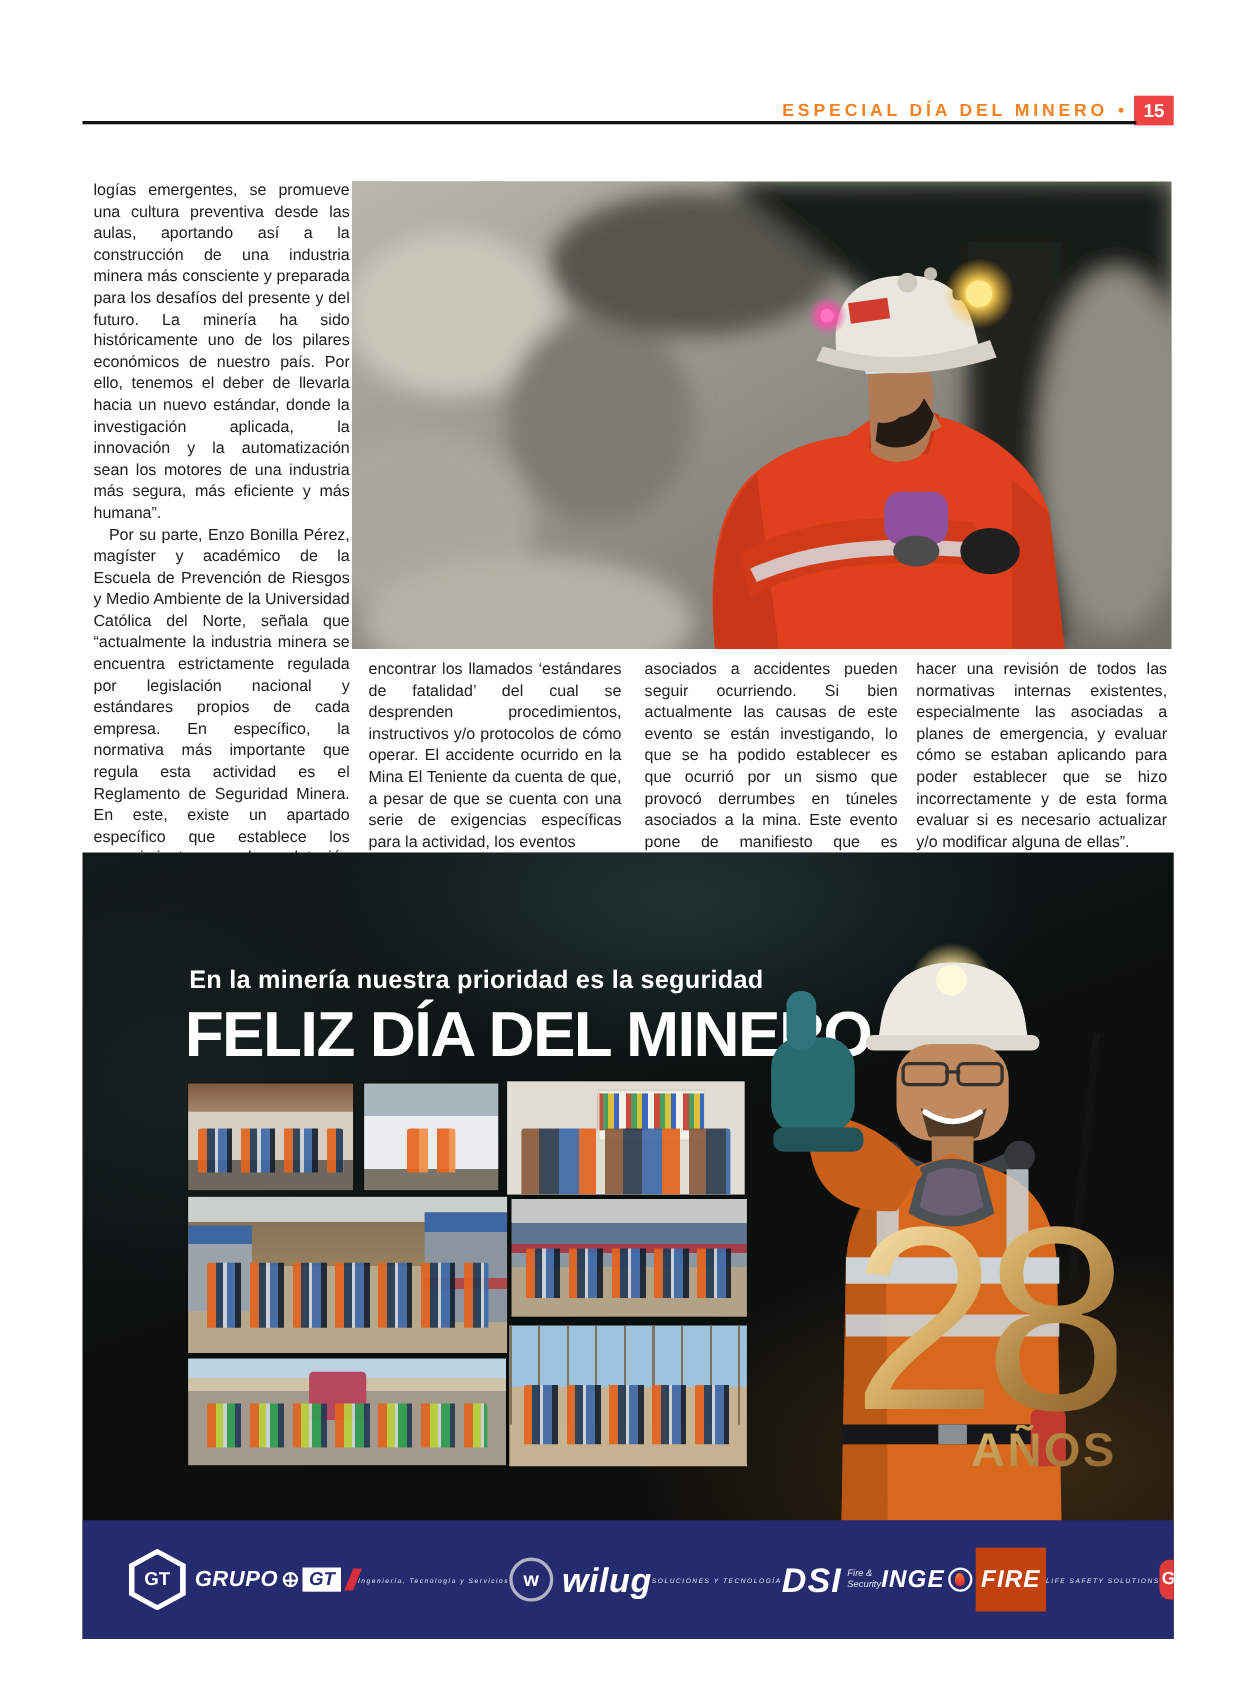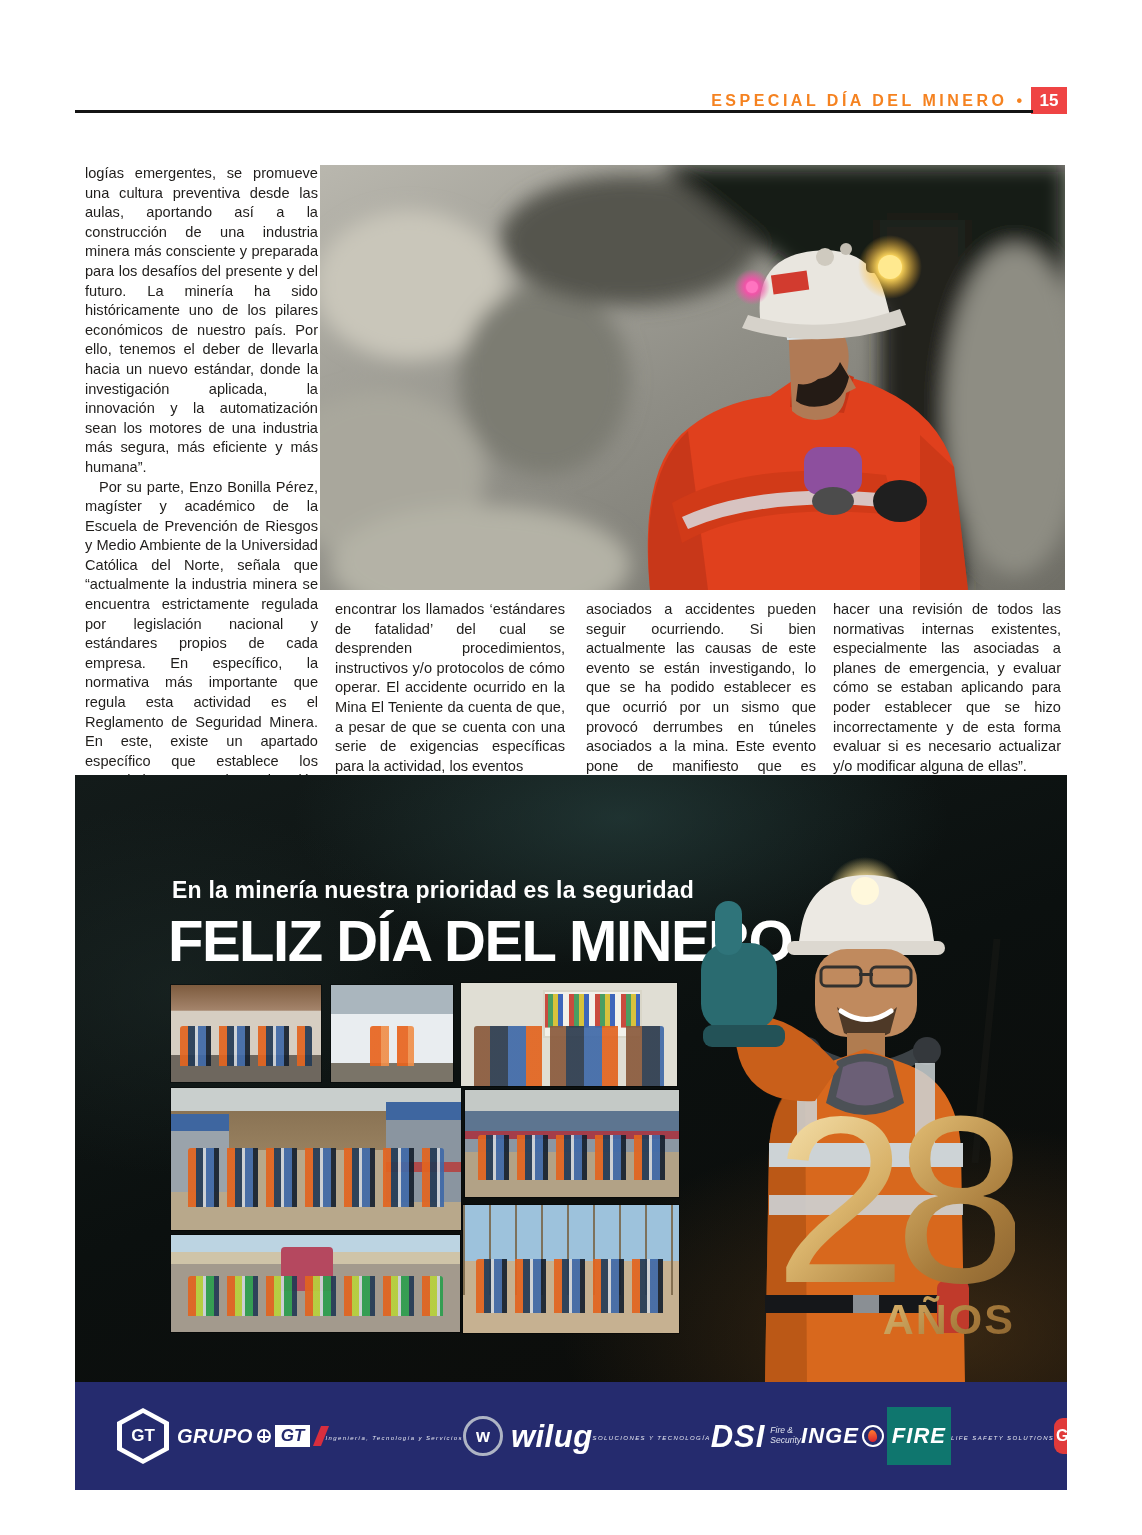--- a/index.html
+++ b/index.html
@@ -100,21 +100,21 @@
                 display:flex; align-items:center; justify-content:center; font-weight:800; font-size:18px; }
   .wilug-word { color:#fff; font-weight:800; font-size:31px; letter-spacing:.5px; line-height:1; }
 
   .dsi-word { color:#fff; font-weight:800; font-size:31px; letter-spacing:1px; line-height:1; }
   .dsi-side { color:#dfe3ee; font-size:8.5px; line-height:1.15; margin-left:5px; }
 
   .ingeo-line { display:flex; align-items:center; gap:3px; }
   .ingeo-word { color:#fff; font-weight:800; font-size:22px; letter-spacing:1px; }
   .flame-ring { width:22px; height:22px; border-radius:50%; border:2.5px solid #fff; display:flex; align-items:center; justify-content:center; }
   .flame { width:9px; height:12px; background:linear-gradient(180deg,#ff7a2f,#d8232f); border-radius:50% 50% 50% 50% / 60% 60% 40% 40%; transform:rotate(-6deg); }
-  .fire-box { background:#0f766e; color:#fff; font-weight:800; font-size:22px; padding:16px 5px; letter-spacing:1px; }
+  .fire-box { background:#c2410c; color:#fff; font-weight:800; font-size:22px; padding:16px 5px; letter-spacing:1px; }
 
   .gtfs-badge { width:36px; height:36px; background:#e03a3a; border-radius:9px; color:#fff; font-weight:800; font-size:16px;
                 display:flex; align-items:center; justify-content:center; }
   .gtfs-word { color:#fff; font-size:22px; font-weight:400; }
 
   .v-div { width:3px; height:66px; background:#fff; border-radius:2px; }
 
   .contact { display:flex; flex-direction:column; gap:6px; }
   .c-row { display:flex; align-items:center; gap:7px; }
   .c-ic { width:16px; height:16px; border-radius:5px; background:#e8425a; color:#fff; font-size:10px;

